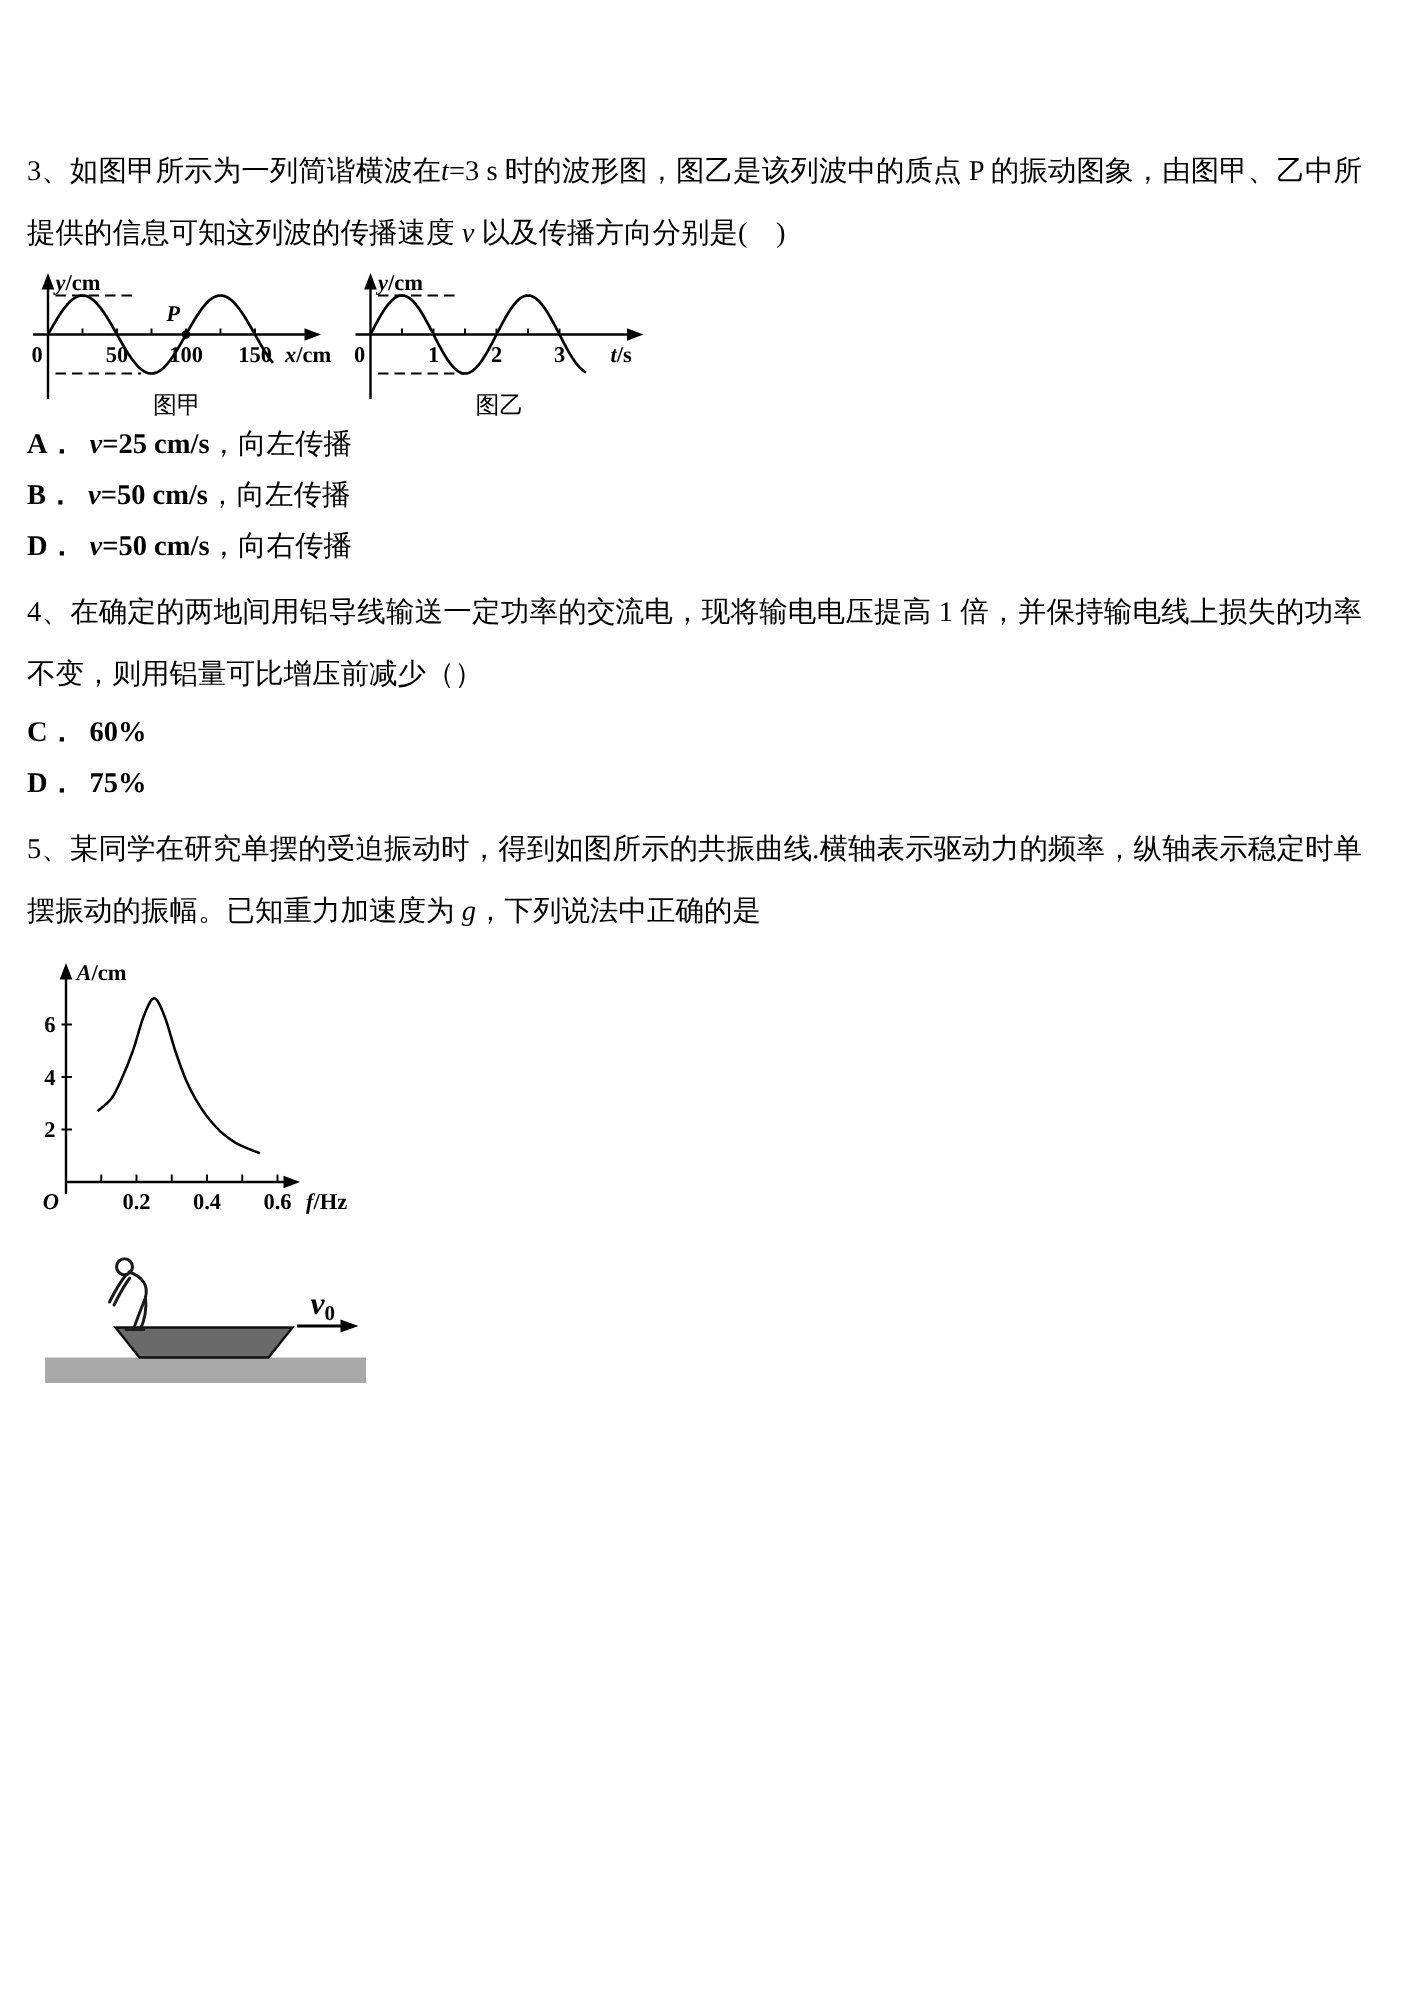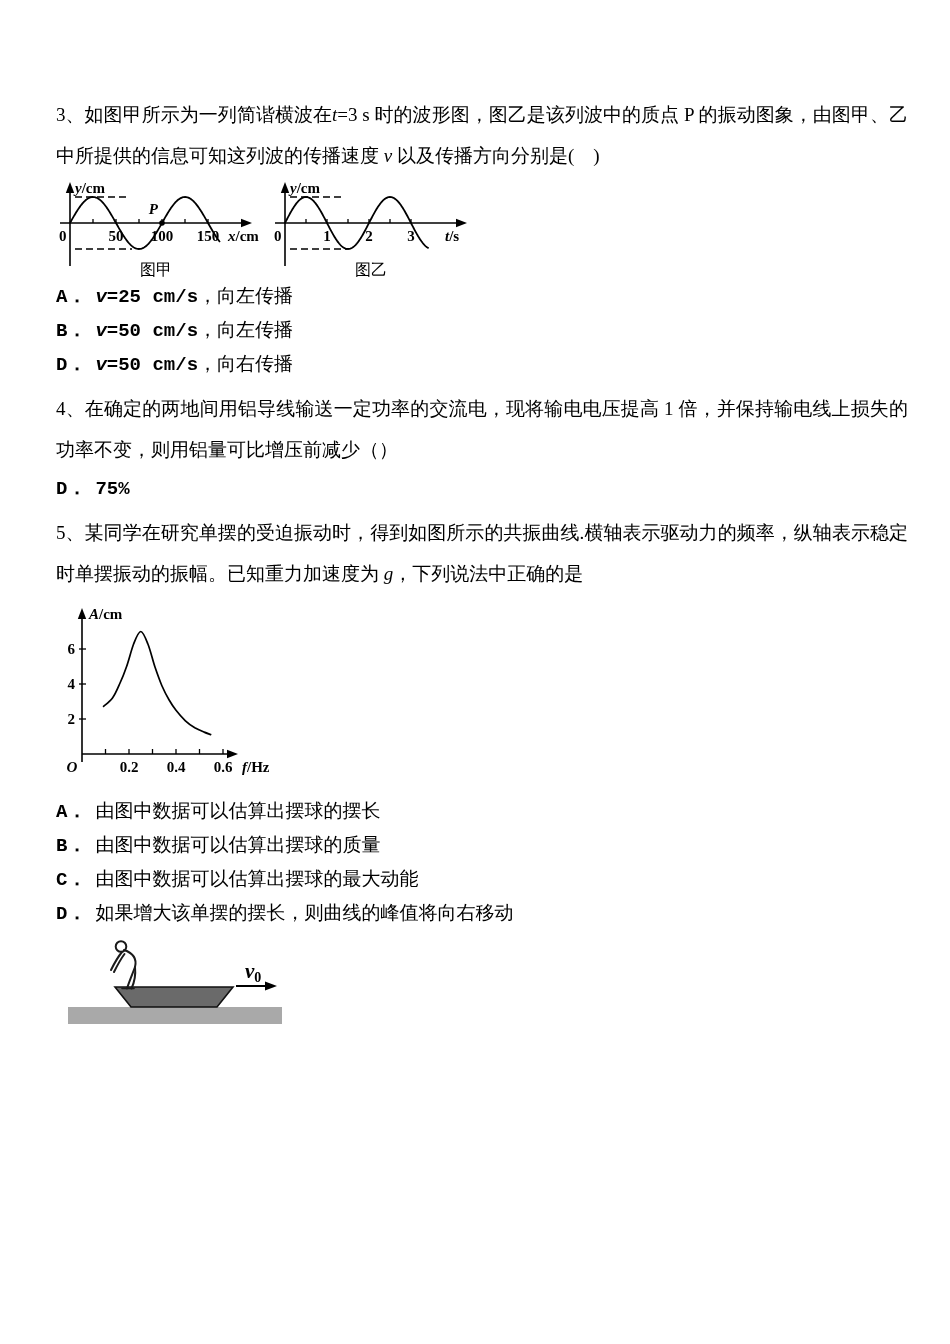--- a/index.html
+++ b/index.html
@@ -2,28 +2,28 @@
 <html><head>
 <meta charset="utf-8">
 <style>
   html,body{margin:0;padding:0;}
   body{
     width:950px;height:1344px;box-sizing:border-box;overflow:hidden;
     background:#ffffff;color:#000;
     font-family:"Liberation Serif","DejaVu Serif",serif;
     font-size:19px;
   }
-  .page{padding:94px 42px 0 56px;}
+  .page{padding:94px 42px 0 18px;}
   .question{margin:0;}
   .stem{margin:0;line-height:41px;text-align:justify;}
   .stem i{font-style:italic;}
   .stem sub{font-size:13px;}
   .figrow{display:flex;margin:2px 0 8px 0;}
   .opts{margin:8px 0 2px 0;}
-  .opt{margin:0 0 12px 0;line-height:22px;font-family:Liberation Mono, monospace;}
+  .opt{margin:0 0 12px 0;line-height:22px;}
   .opt .letter{font-weight:bold;margin-right:9px;}
   .opt b{font-weight:bold;}
   .opt b i{font-style:italic;}
   #fig-res{display:block;margin:8px 0 14px 8px;}
   #fig-boat{display:block;margin:6px 0 0 4px;}
   svg text{font-family:"Liberation Serif","DejaVu Serif",serif;}
 </style>
 </head>
 <body>
 
@@ -84,20 +84,21 @@
     <div class="opts">
       <p class="opt"><span class="letter">A．</span><b><i>v</i><span>=25 cm/s</span></b><span>，向左传播</span></p>
       <p class="opt"><span class="letter">B．</span><b><i>v</i><span>=50 cm/s</span></b><span>，向左传播</span></p>
       <p class="opt"><span class="letter">D．</span><b><i>v</i><span>=50 cm/s</span></b><span>，向右传播</span></p>
     </div>
   </section>
 
   <section class="question">
     <p class="stem"><span>4、在确定的两地间用铝导线输送一定功率的交流电，现将输电电压提高 1 倍，并保持输电线上损失的功率不变，则用铝量可比增压前减少（）</span></p>
     <div class="opts">
+      <p class="opt"><span class="letter">C．</span><b>60%</b></p>
       <p class="opt"><span class="letter">D．</span><b>75%</b></p>
     </div>
   </section>
 
   <section class="question">
     <p class="stem"><span>5、某同学在研究单摆的受迫振动时，得到如图所示的共振曲线.横轴表示驱动力的频率，纵轴表示稳定时单摆振动的振幅。已知重力加速度为 </span><i>g</i><span>，下列说法中正确的是</span></p>
 
     <svg id="fig-res" width="245" height="185" viewBox="0 0 245 185">
         <line x1="18" y1="160" x2="18" y2="14" stroke="#000" stroke-width="1.6"></line>
         <polygon points="18,6 13.8,17 22.2,17" fill="#000"></polygon>
@@ -117,26 +118,20 @@
         <text x="11" y="52" text-anchor="end" font-size="15" font-weight="bold" font-family="&quot;Liberation Serif&quot;,&quot;DejaVu Serif&quot;,serif">6</text>
         <text x="65" y="170" text-anchor="middle" font-size="15" font-weight="bold" font-family="&quot;Liberation Serif&quot;,&quot;DejaVu Serif&quot;,serif">0.2</text>
         <text x="112" y="170" text-anchor="middle" font-size="15" font-weight="bold" font-family="&quot;Liberation Serif&quot;,&quot;DejaVu Serif&quot;,serif">0.4</text>
         <text x="159" y="170" text-anchor="middle" font-size="15" font-weight="bold" font-family="&quot;Liberation Serif&quot;,&quot;DejaVu Serif&quot;,serif">0.6</text>
         <text x="8" y="170" text-anchor="middle" font-size="15" font-weight="bold" font-style="italic" font-family="&quot;Liberation Serif&quot;,&quot;DejaVu Serif&quot;,serif">O</text>
         <text x="25" y="17" text-anchor="start" font-size="15" font-weight="bold" font-family="&quot;Liberation Serif&quot;,&quot;DejaVu Serif&quot;,serif"><tspan font-style="italic">A</tspan><tspan>/cm</tspan></text>
         <text x="178" y="170" text-anchor="start" font-size="15" font-weight="bold" font-family="&quot;Liberation Serif&quot;,&quot;DejaVu Serif&quot;,serif"><tspan font-style="italic">f</tspan><tspan>/Hz</tspan></text>
         <path d="M39.1 104.8 C40.7 103.3,45.8 99.8,48.5 96.0 C51.3 92.2,53.3 87.3,55.6 82.0 C58.0 76.8,60.3 71.2,62.6 64.5 C65.0 57.8,67.4 47.6,69.7 41.8 C72.0 35.9,74.4 29.5,76.8 29.5 C79.1 29.5,81.5 35.9,83.8 41.8 C86.2 47.6,88.5 57.5,90.8 64.5 C93.2 71.5,95.6 78.2,97.9 83.8 C100.3 89.3,102.6 93.7,105.0 97.8 C107.3 101.8,109.3 104.8,112.0 108.3 C114.7 111.8,118.3 115.8,121.4 118.8 C124.5 121.7,127.7 123.9,130.8 125.8 C133.9 127.6,137.5 129.0,140.2 130.1 C142.9 131.3,146.1 132.3,147.3 132.8" fill="none" stroke="#000" stroke-width="1.7" stroke-linejoin="round"></path>
       </svg>
 
-    <div class="opts">
-      <p class="opt"><span class="letter">A．</span><span>由图中数据可以估算出摆球的摆长</span></p>
-      <p class="opt"><span class="letter">B．</span><span>由图中数据可以估算出摆球的质量</span></p>
-      <p class="opt"><span class="letter">C．</span><span>由图中数据可以估算出摆球的最大动能</span></p>
-      <p class="opt"><span class="letter">D．</span><span>如果增大该单摆的摆长，则曲线的峰值将向右移动</span></p>
-    </div>
   </section>
 
   <section class="question">
 
     <svg id="fig-boat" width="270" height="92" viewBox="0 0 270 92">
       <rect x="8" y="70" width="214" height="17" fill="#a9a9a9"></rect>
       <polygon points="55,50 173,50 157,70 71,70" fill="#6a6a6a" stroke="#111" stroke-width="1.6"></polygon>
       <g fill="none" stroke="#1a1a1a" stroke-width="2" stroke-linecap="round">
         <circle cx="61" cy="9.5" r="5.3" fill="#fff"></circle>
         <path d="M 64,13 C 73,16 77,22 75,30"></path>

